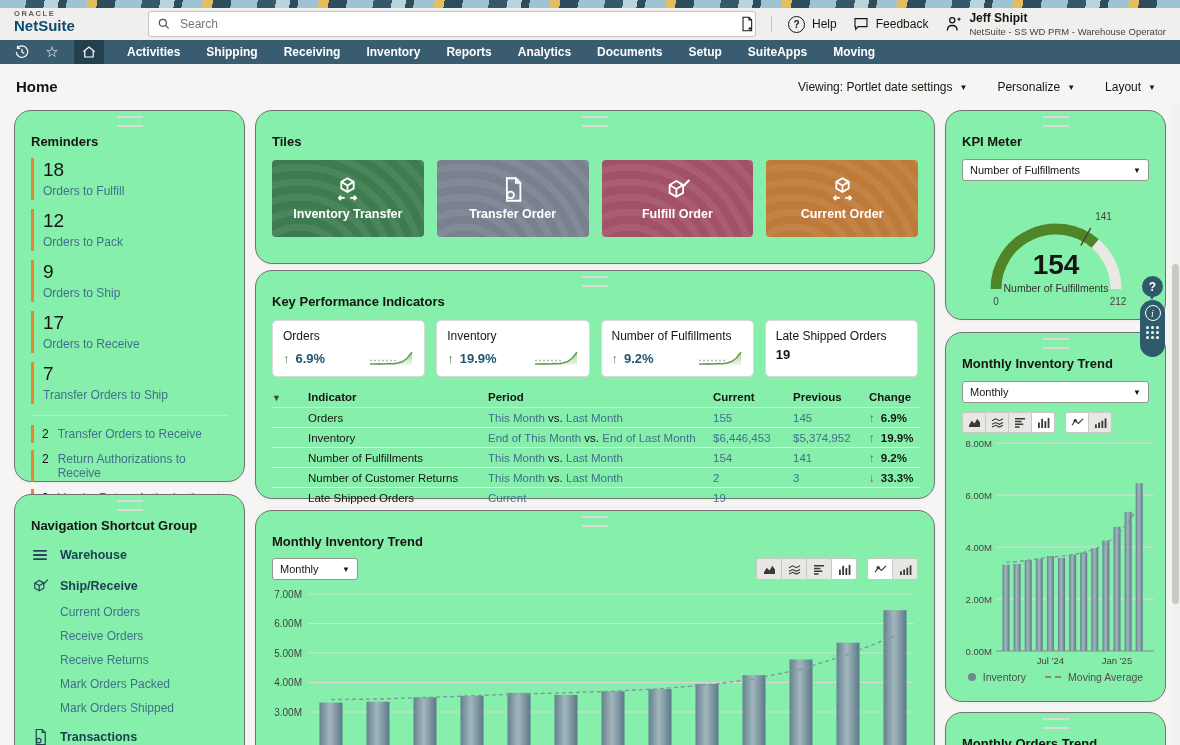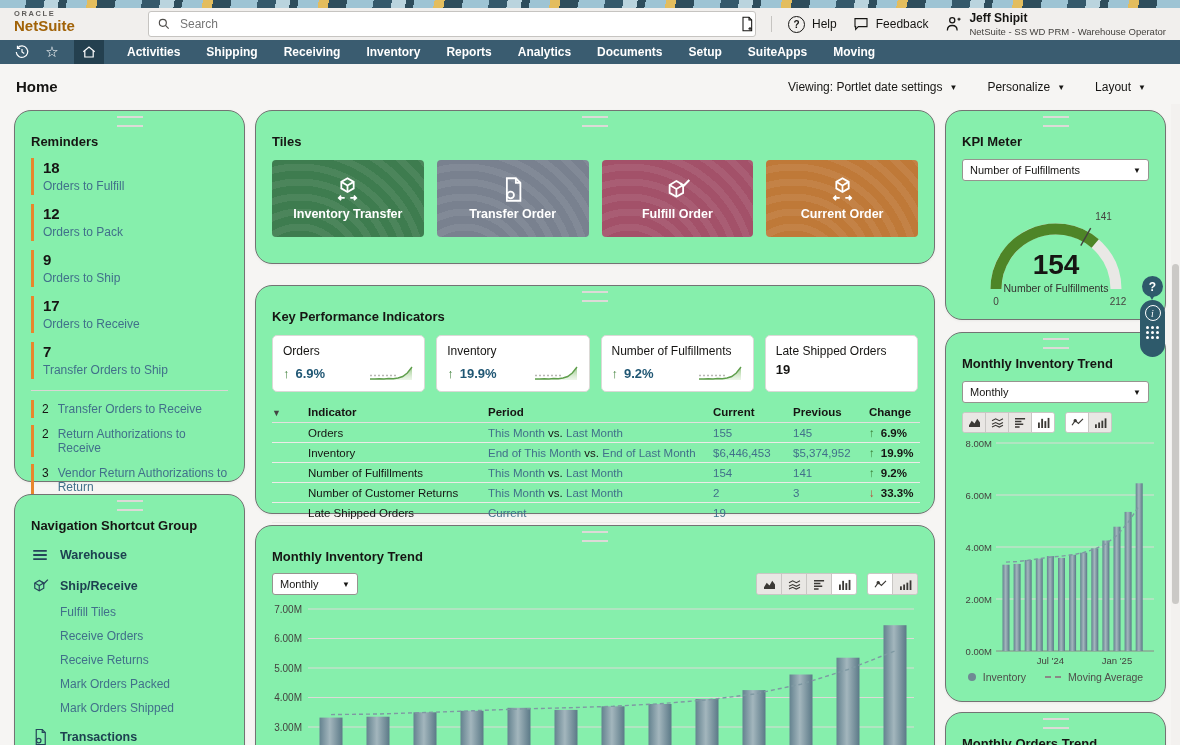--- a/index.html
+++ b/index.html
@@ -5,21 +5,21 @@
   html,body{margin:0;padding:0}
   body{width:1180px;height:745px;overflow:hidden;position:relative;background:#f6f5f3;
        font-family:"Liberation Sans",sans-serif;color:#161513;-webkit-font-smoothing:antialiased}
   
   .deco{position:absolute;top:0;left:0;width:1180px;height:8px;
     background:repeating-linear-gradient(100deg,#9ec4d4 0 26px,#35596b 26px 44px,#bad4de 44px 58px,#2e4d5c 58px 66px,#9ec4d4 66px 86px,#e3bd5e 86px 96px,#2e4d5c 96px 114px)}
   
   .topbar{position:absolute;top:8px;left:0;width:1180px;height:32px;background:#f1efed}
   .logo{position:absolute;left:14px;top:2px;line-height:1.05;cursor:pointer}
   .logo-oracle{font-size:7.5px;letter-spacing:1.6px;color:#5f5d5b;font-weight:700}
-  .logo-netsuite{font-size:15px;font-weight:600;color:#a16207}
+  .logo-netsuite{font-size:15px;font-weight:600;color:#0c4a6e}
   .search{position:absolute;left:148px;top:3px;width:590px;height:24px;background:#fff;border:1px solid #c6c4c1;border-radius:3px;display:flex;align-items:center;padding:0 8px;gap:7px}
   .search svg{width:14px;height:14px;color:#4f4d4a;flex:none}
   .search input{border:none;outline:none;background:transparent;flex:1;font-size:12px;font-family:inherit;color:#161513}
   .top-actions{position:absolute;right:14px;top:0;height:32px;display:flex;align-items:center;gap:16px}
   .ta{display:flex;align-items:center;gap:7px;font-size:12px;cursor:pointer}
   .ta svg{width:16px;height:16px;color:#161513}
   .helpq{width:15px;height:15px;border:1.3px solid #161513;border-radius:50%;font-size:10px;font-weight:700;display:flex;align-items:center;justify-content:center}
   .vd{width:1px;height:16px;background:#c6c4c1}
   .userblock{line-height:1.25;cursor:pointer}
   .uname{font-size:12px;font-weight:700}
@@ -28,47 +28,47 @@
   .navbar{position:absolute;top:40px;left:0;width:1180px;height:24px;background:#3a5c70;display:flex;align-items:center;color:#fff}
   .nav-icon{width:28px;height:24px;display:flex;align-items:center;justify-content:center;cursor:pointer}
   .nav-icon svg{width:16px;height:16px;color:#fff}
   .nav-icon.star{font-size:15px}
   .nav-home{background:#24404f;width:30px;margin-left:8px}
   .nav-igrp{display:flex;margin-left:8px;gap:2px}
   #nav-items{display:flex;margin-left:10px}
   .nav-item{padding:0 13px;font-size:12px;font-weight:700;line-height:24px;cursor:pointer;white-space:nowrap}
   
   .page-title{position:absolute;left:16px;top:78px;font-size:15px;font-weight:700}
-  .page-controls{position:absolute;right:34px;top:80px;display:flex;gap:30px;font-size:12px}
+  .page-controls{position:absolute;right:24px;top:80px;display:flex;gap:30px;font-size:12px}
   .pc-item{display:flex;align-items:center;gap:7px;cursor:pointer}
   .caret{font-size:8px}
   
   .col{position:absolute;top:110px}
   #col-left{left:14px;width:231px}
   #col-mid{left:255px;width:680px}
   #col-right{left:945px;width:221px}
   .card{background:#86efac;border:1px solid #737373;border-radius:17px;box-shadow:0 1px 3px rgba(0,0,0,.05);position:relative}
   .drag{width:26px;height:7px;margin:5px auto 0;border-top:2px solid #dcdad7;border-bottom:2px solid #dcdad7;cursor:grab}
   .card-title{font-size:13px;font-weight:700;padding:7px 16px 0}
   
   #card-reminders{height:370px;margin-bottom:12px}
   .rem-major-item{margin:9px 16px 9px;border-left:3px solid #e8862c;padding:1px 0 2px 9px;cursor:pointer}
-  .rem-count{font-size:15px;font-weight:700}
+  .rem-count{font-size:19px;font-weight:400}
   .rem-label{font-size:12px;color:#41708a;margin-top:3px}
   .rem-divider{border-top:1px solid #d9d7d4;margin:11px 16px 9px}
   .rem-minor-item{margin:0 16px 7px;border-left:3px solid #e8862c;padding:2px 0 2px 8px;font-size:12px;display:flex;gap:9px;cursor:pointer}
   .rem-minor-label{color:#41708a}
   
   #card-shortcuts{height:300px}
   .sc-group{margin-top:13px}
   .sc-head{display:flex;align-items:center;gap:11px;padding:0 16px;font-size:12.5px;font-weight:700;color:#1d4150;cursor:pointer}
   .sc-head svg{width:18px;height:18px;color:#25465a;flex:none}
   .sc-link{font-size:12px;color:#41708a;padding:0 16px 0 45px;margin-top:10px;cursor:pointer}
   
-  #card-tiles{height:152px;margin-bottom:21px}
+  #card-tiles{height:152px;margin-bottom:6px}
   .tiles-row{display:flex;gap:13px;padding:11px 16px 0}
   .tile{flex:1;height:77px;border-radius:4px;display:flex;flex-direction:column;align-items:center;justify-content:center;color:#fff;cursor:pointer;
     background-image:repeating-radial-gradient(circle at 18% 150%,rgba(255,255,255,.07) 0 7px,rgba(0,0,0,0) 7px 15px)}
   .tile svg{width:27px;height:27px;color:#fff}
   .tile-label{font-size:12.5px;font-weight:700;margin-top:4px}
   
   #card-kpi{height:227px;margin-bottom:11px}
   .kpi-row{display:flex;gap:11px;padding:11px 16px 0}
   .kpi-mini{flex:1;border:1px solid #dbd9d6;border-radius:5px;height:47px;padding:8px 10px 0;cursor:pointer;background:#fff}
   .kpi-mini-label{font-size:12px}
@@ -395,21 +395,21 @@
               <span>Warehouse</span>
             </div>
           </div>
           <div class="sc-group">
             <div class="sc-head">
               <svg class="" viewBox="0 0 24 24">
                 <use href="#sym-cube-check"></use>
               </svg>
               <span>Ship/Receive</span>
             </div>
-            <div class="sc-link">Fulfill Tiles</div>
+            <div class="sc-link">Current Orders</div>
             <div class="sc-link">Receive Orders</div>
             <div class="sc-link">Receive Returns</div>
             <div class="sc-link">Mark Orders Packed</div>
             <div class="sc-link">Mark Orders Shipped</div>
           </div>
           <div class="sc-group">
             <div class="sc-head">
               <svg class="" viewBox="0 0 24 24">
                 <use href="#sym-doc-circle"></use>
               </svg>

